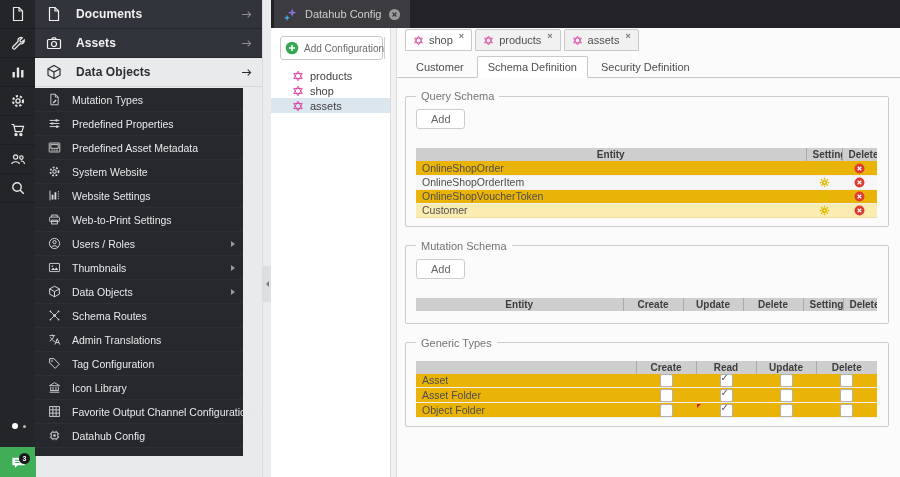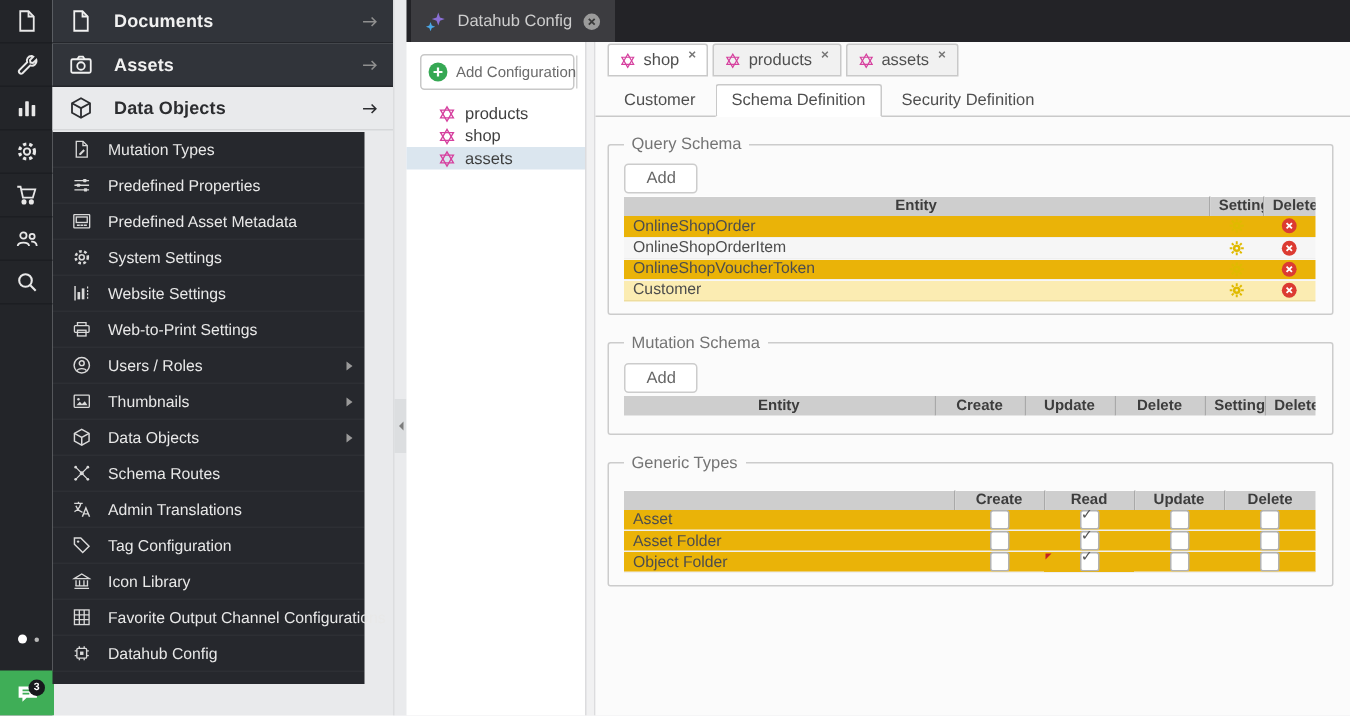--- a/index.html
+++ b/index.html
@@ -75,21 +75,21 @@
   .etab.active{background:#ffffff}
   .etab .icon{color:#d6419f;margin-right:5px}
   .etab .icon svg{width:11px;height:11px}
   .tab-x{font-size:9px;color:#777;margin-left:6px;align-self:flex-start;margin-top:1px;font-weight:bold;cursor:pointer}
   .subtabs{display:flex;gap:2px;padding-left:8px;margin-top:5px;border-bottom:1px solid #c9c9c9;height:21px}
   .subtab{display:flex;align-items:center;padding:0 10px;font-size:11px;color:#4f4f4f;border:1px solid transparent;margin-bottom:-1px;cursor:pointer}
   .subtab.active{background:#fff;border-color:#c9c9c9;border-bottom-color:#fff;border-radius:2px 2px 0 0}
   .content{padding-top:12px}
   fieldset{border:1px solid #ccc;border-radius:2px;margin:0 11px 13px 8px;padding:0 0 8px 0}
   legend{margin-left:10px;padding:0 5px;font-size:11px;color:#747474}
-  .add-btn{display:inline-flex;align-items:center;gap:7px;margin:7px 0 2px 10px;border:1px solid #ccc;border-radius:3px;background:#fff;padding:3px 13px 3px 7px;font-size:11px;color:#666;cursor:pointer}
+  .add-btn{display:inline-flex;align-items:center;gap:7px;margin:7px 0 19px 10px;border:1px solid #ccc;border-radius:3px;background:#fff;padding:3px 13px 3px 7px;font-size:11px;color:#666;cursor:pointer}
   table{border-collapse:collapse;margin-left:10px;table-layout:fixed;width:461px;background:#fff}
   th{background:#cecece;font-size:10px;color:#3d3d3d;font-weight:bold;text-align:center;padding:1px 6px;height:13px;border-left:1px solid #a9a9a9;overflow:hidden;white-space:nowrap;box-sizing:border-box}
   th:first-child{text-align:center;border-left:none}
   td{font-size:10.5px;color:#4d4d4d;padding:0 6px;height:14px;border-bottom:1px solid #efefef;overflow:hidden;white-space:nowrap;box-sizing:border-box;background:#eab308}
   tr.alt td{background:#f6f6f6}
   tr.hl td{background:#fbecb2;border-bottom-color:#eedd9e}
   td.c{text-align:center}
   td .cell-icon svg{width:11px;height:11px;vertical-align:middle}
   .gear-ic{color:#e0ba00}
   .cb{display:inline-block;width:11px;height:11px;border:1px solid #b2b2b2;border-radius:2px;background:#fff;position:relative;vertical-align:middle;cursor:pointer}
@@ -258,21 +258,21 @@
         </span>
         <span class="sm-label">Predefined Asset Metadata</span>
       </div>
       <div class="submenu-item">
         <span class="icon">
           <svg viewBox="0 0 16 16" fill="none" stroke="currentColor">
             <circle cx="8" cy="8" r="2.1" stroke-width="1.3"></circle>
             <circle cx="8" cy="8" r="5" stroke-width="2.1" stroke-dasharray="2.2 1.95"></circle>
           </svg>
         </span>
-        <span class="sm-label">System Settings</span>
+        <span class="sm-label">System Website</span>
       </div>
       <div class="submenu-item">
         <span class="icon">
           <svg viewBox="0 0 16 16" fill="currentColor" stroke="currentColor">
             <path d="M2.5 2v12" stroke-width="1.2" fill="none"></path>
             <rect x="4.5" y="7" width="2.2" height="6" stroke="none"></rect>
             <rect x="8" y="4" width="2.2" height="9" stroke="none"></rect>
             <path d="M12.8 2.5v11" stroke-width="1" fill="none" stroke-dasharray="1.6 1.2"></path>
           </svg>
         </span>

